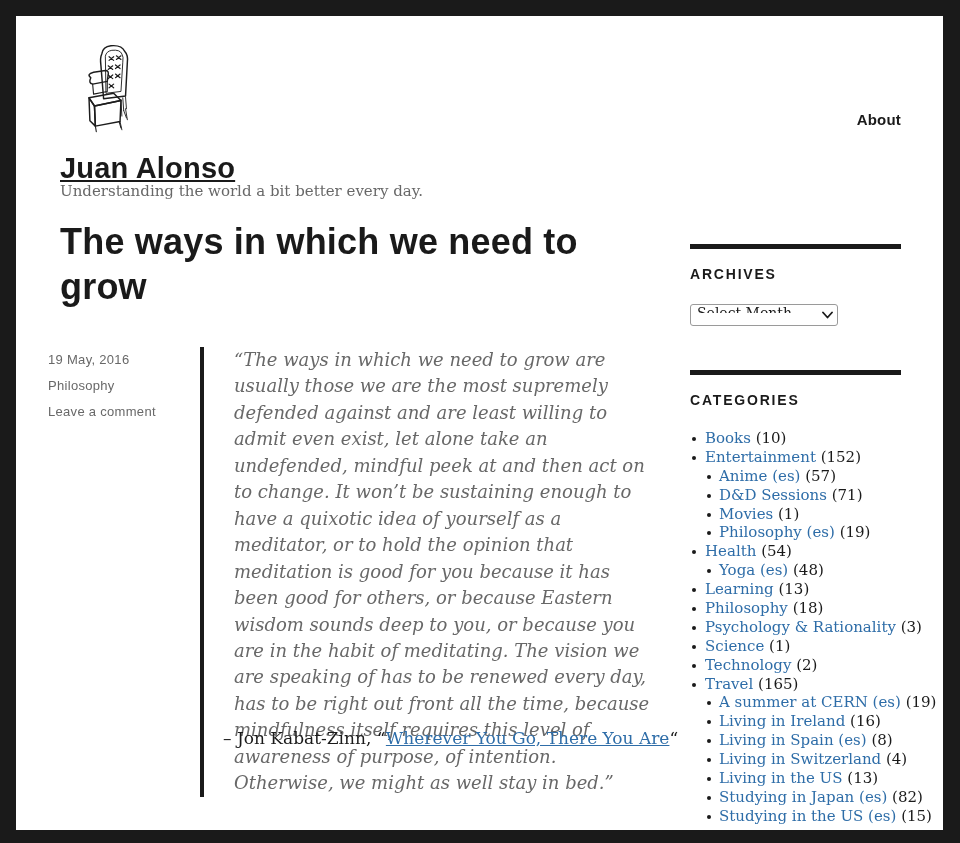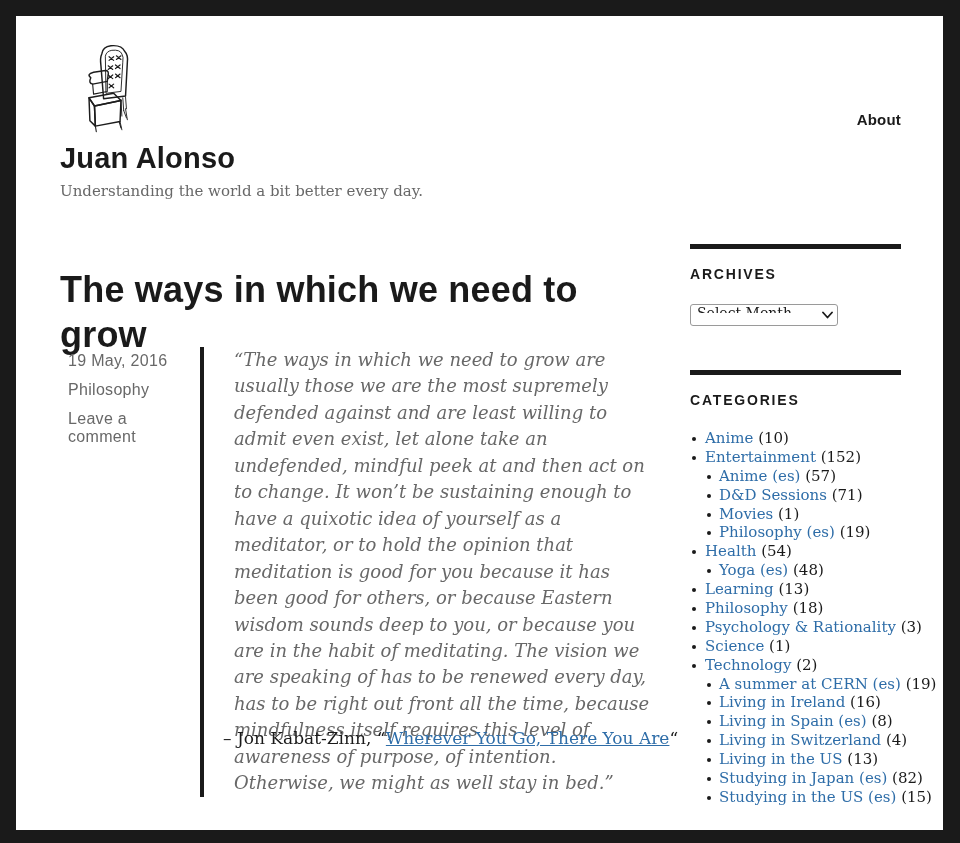--- a/index.html
+++ b/index.html
@@ -8,30 +8,30 @@
   *{box-sizing:border-box; margin:0; padding:0;}
   body{background:#444; font-family:"Liberation Sans",sans-serif;}
   .page{position:relative; width:960px; height:843px; background:var(--frame); margin:0 auto; overflow:hidden;}
   .site{position:absolute; left:16px; top:16px; right:17px; bottom:13px; background:#ffffff; overflow:hidden;}
 
   
   .logo-link{position:absolute; left:66px; top:27px; width:56px; height:95px; display:block;}
   .logo-link svg{width:100%; height:100%;}
   .nav-about{position:absolute; top:95px; right:42px; font-size:15px; font-weight:600;
              color:var(--text); text-decoration:none; letter-spacing:.2px;}
-  .site-title{position:absolute; left:44px; top:126px; font-size:29px; font-weight:700;
-              color:var(--text); letter-spacing:.2px;}
+  .site-title{position:absolute; left:44px; top:136px; font-size:29px; font-weight:700;
+              color:var(--text); letter-spacing:.2px;text-decoration:underline;}
   .site-title a{color:inherit; text-decoration:none;}
   .tagline{position:absolute; left:44px; top:166px; font-family:"DejaVu Serif",serif;
            font-size:15px; color:var(--muted);}
 
   
   .post-title{position:absolute; left:44px; top:203px; width:565px; font-size:36px;
-              line-height:1.26; font-weight:700; color:var(--text); letter-spacing:.2px;margin-top:48px;}
-  .post-meta{position:absolute; left:52px; top:336px; width:130px; font-size:16px;
+              line-height:1.26; font-weight:700; color:var(--text); letter-spacing:.2px;}
+  .post-meta{position:absolute; left:32px; top:336px; width:130px; font-size:13px;
              color:var(--muted); letter-spacing:.3px;}
   .post-meta > *{display:block; margin-bottom:11px; color:var(--muted); text-decoration:none;}
   blockquote{position:absolute; left:184px; top:331px; width:458px;
              border-left:4px solid var(--text); padding-left:30px;}
   blockquote p{font-family:"DejaVu Serif",serif; font-style:italic; font-size:18px;
                line-height:1.47; color:var(--muted);}
   .attribution{position:absolute; left:207px; top:712px; font-family:"DejaVu Serif",serif;
                font-size:17px; color:var(--text);}
   .attribution a{color:var(--link); text-decoration:underline;}
 
@@ -128,33 +128,34 @@
           <select><option>Select Month</option></select>
           <svg width="11" height="8" viewBox="0 0 11 8">
             <path d="M1 1.5 L5.5 6.5 L10 1.5" fill="none" stroke="#1a1a1a" stroke-width="1.8" stroke-linecap="round" stroke-linejoin="round"></path>
           </svg>
         </div>
       </section>
 
       <section class="widget">
         <h3 class="widget-title">CATEGORIES</h3>
         <ul class="cat-list">
-            <li class=""><a href="#">Anime</a><span class="count">&nbsp;(10)</span></li>
+            <li class=""><a href="#">Books</a><span class="count">&nbsp;(10)</span></li>
             <li class=""><a href="#">Entertainment</a><span class="count">&nbsp;(152)</span></li>
             <li class="sub"><a href="#">Anime (es)</a><span class="count">&nbsp;(57)</span></li>
             <li class="sub"><a href="#">D&amp;D Sessions</a><span class="count">&nbsp;(71)</span></li>
             <li class="sub"><a href="#">Movies</a><span class="count">&nbsp;(1)</span></li>
             <li class="sub"><a href="#">Philosophy (es)</a><span class="count">&nbsp;(19)</span></li>
             <li class=""><a href="#">Health</a><span class="count">&nbsp;(54)</span></li>
             <li class="sub"><a href="#">Yoga (es)</a><span class="count">&nbsp;(48)</span></li>
             <li class=""><a href="#">Learning</a><span class="count">&nbsp;(13)</span></li>
             <li class=""><a href="#">Philosophy</a><span class="count">&nbsp;(18)</span></li>
             <li class=""><a href="#">Psychology &amp; Rationality</a><span class="count">&nbsp;(3)</span></li>
             <li class=""><a href="#">Science</a><span class="count">&nbsp;(1)</span></li>
             <li class=""><a href="#">Technology</a><span class="count">&nbsp;(2)</span></li>
+            <li class=""><a href="#">Travel</a><span class="count">&nbsp;(165)</span></li>
             <li class="sub"><a href="#">A summer at CERN (es)</a><span class="count">&nbsp;(19)</span></li>
             <li class="sub"><a href="#">Living in Ireland</a><span class="count">&nbsp;(16)</span></li>
             <li class="sub"><a href="#">Living in Spain (es)</a><span class="count">&nbsp;(8)</span></li>
             <li class="sub"><a href="#">Living in Switzerland</a><span class="count">&nbsp;(4)</span></li>
             <li class="sub"><a href="#">Living in the US</a><span class="count">&nbsp;(13)</span></li>
             <li class="sub"><a href="#">Studying in Japan (es)</a><span class="count">&nbsp;(82)</span></li>
             <li class="sub"><a href="#">Studying in the US (es)</a><span class="count">&nbsp;(15)</span></li>
           </ul>
       </section>
     </aside>

